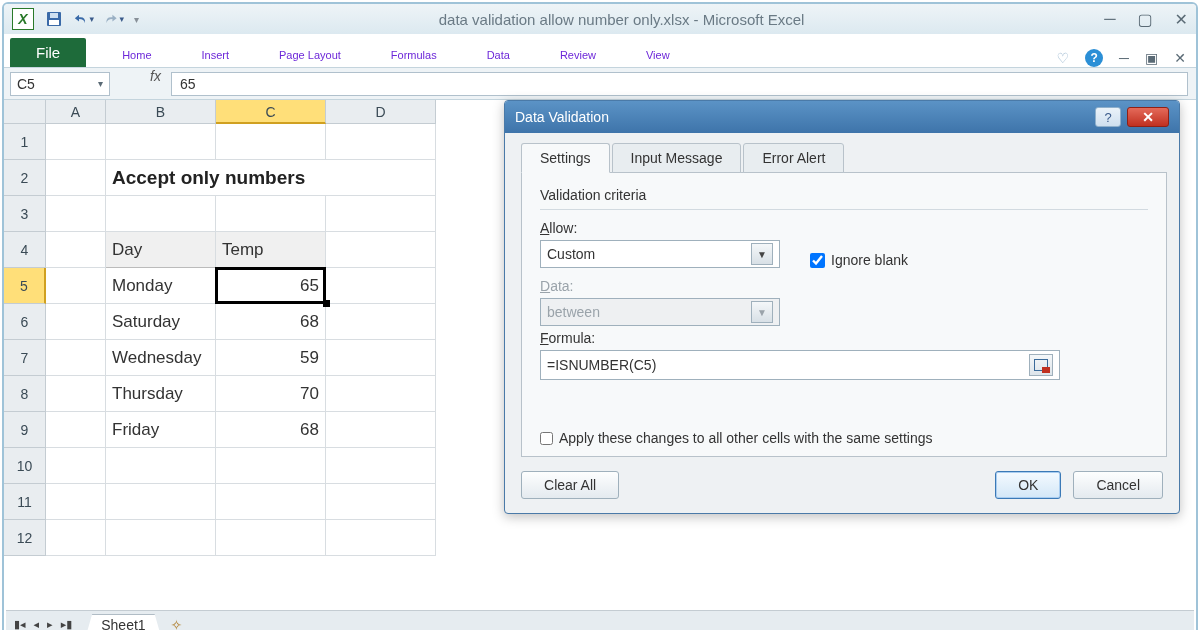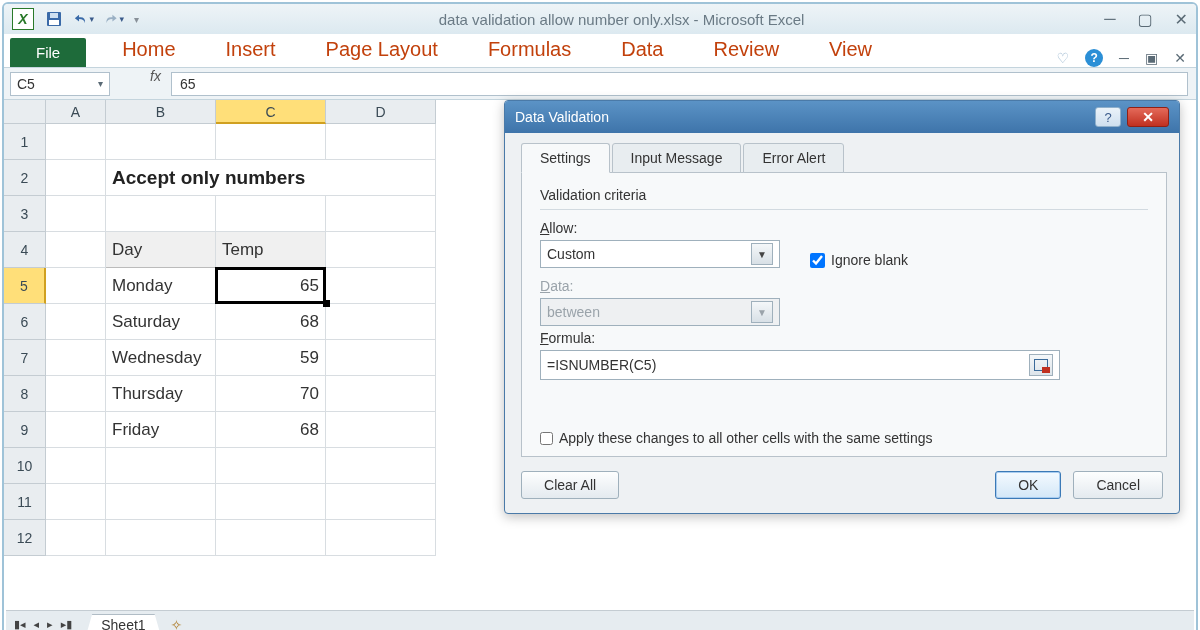--- a/index.html
+++ b/index.html
@@ -46,21 +46,21 @@
     display:flex;
     align-items:flex-end;
     border-bottom:1px solid #c4d4dd;
     padding-left: 6px;
     gap: 22px;
   }
   .ribbon-tabs .file-tab {
     background:#1e6b3a;color:#fff;padding:6px 26px;font-size:15px;border-radius:2px 2px 0 0;cursor:pointer;
   }
   .ribbon-tabs .tab {
-    color:#c2410c;padding:6px 14px;font-size:20px;cursor:pointer;
+    color:#6d28d9;padding:6px 14px;font-size:11px;cursor:pointer;
   }
   .ribbon-right { margin-left:auto; display:flex; gap:16px; align-items:center; padding-right:10px; color:#5a6a75;}
   .help-icon { width:18px;height:18px;border-radius:50%;background:#2b8fd6;color:#fff;display:flex;align-items:center;justify-content:center;font-size:12px;font-weight:bold;}
   
   .formula-row {
     height:32px;display:flex;align-items:center;border-bottom:1px solid #c4d4dd;background:#eef3f6;
   }
   .name-box {
     width:100px;height:24px;margin-left:6px;border:1px solid #b0c0cc;background:#fff;display:flex;align-items:center;padding:0 6px;font-size:14px;color:#333;
   }

